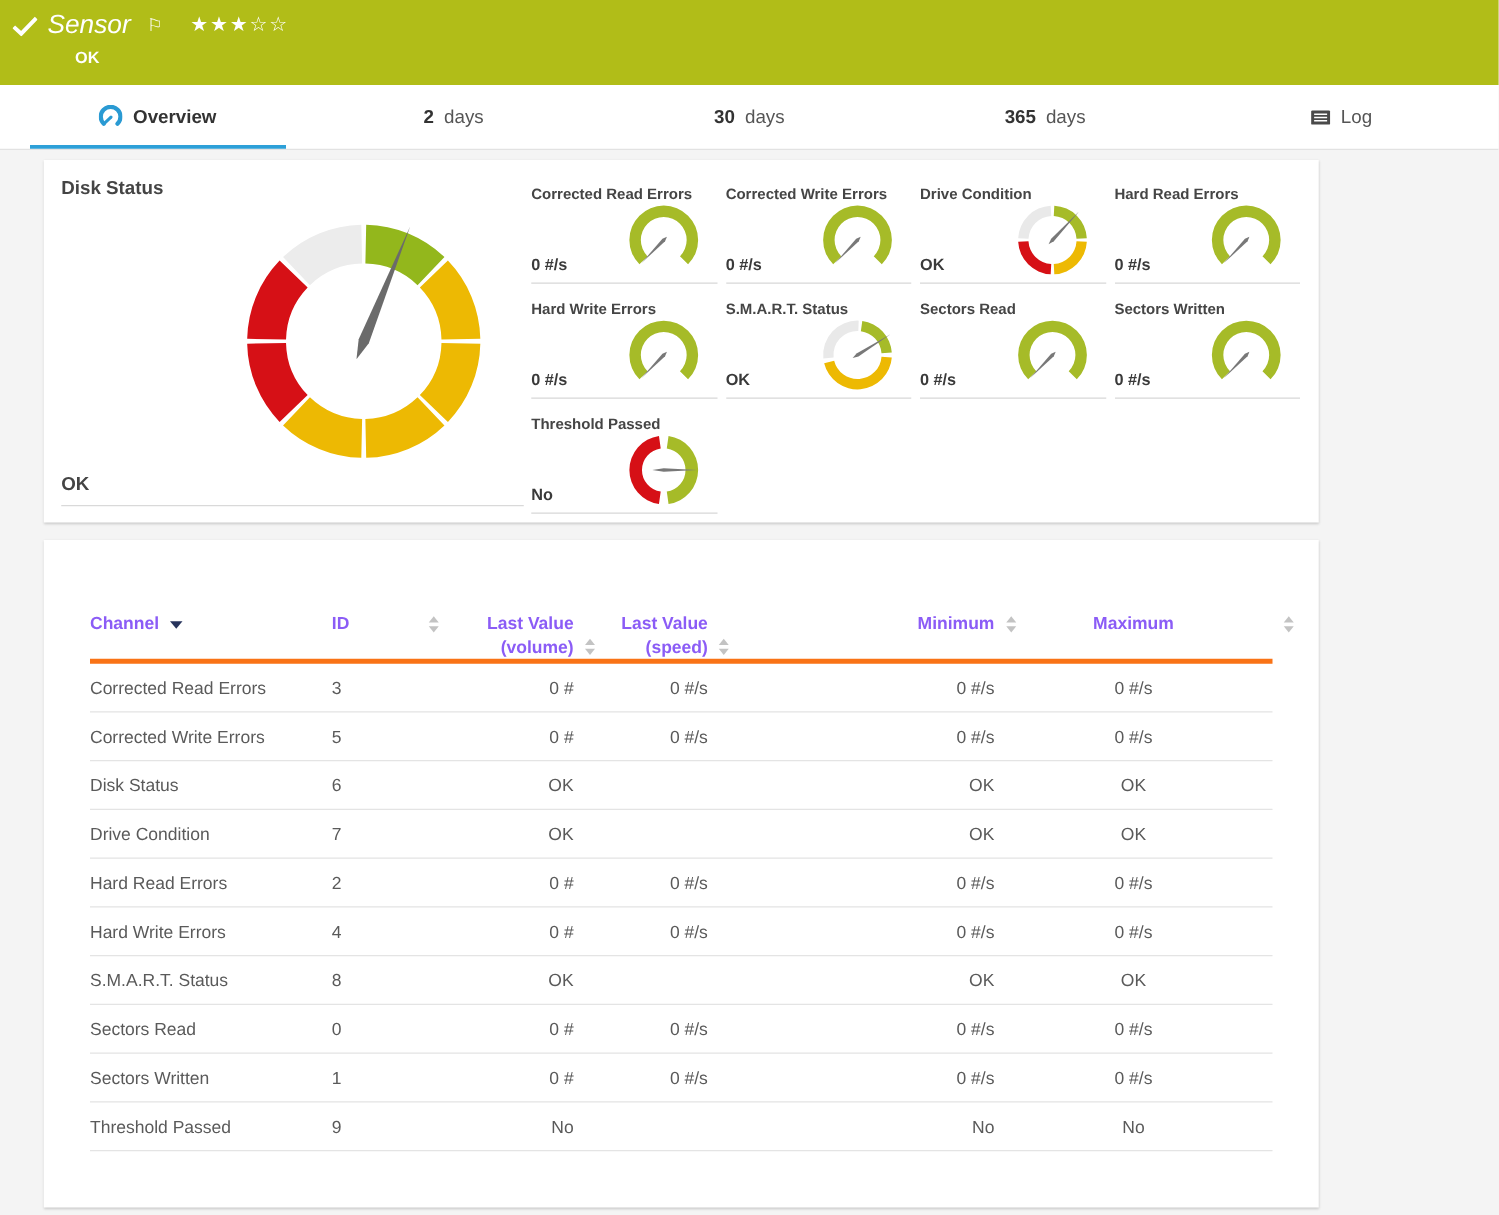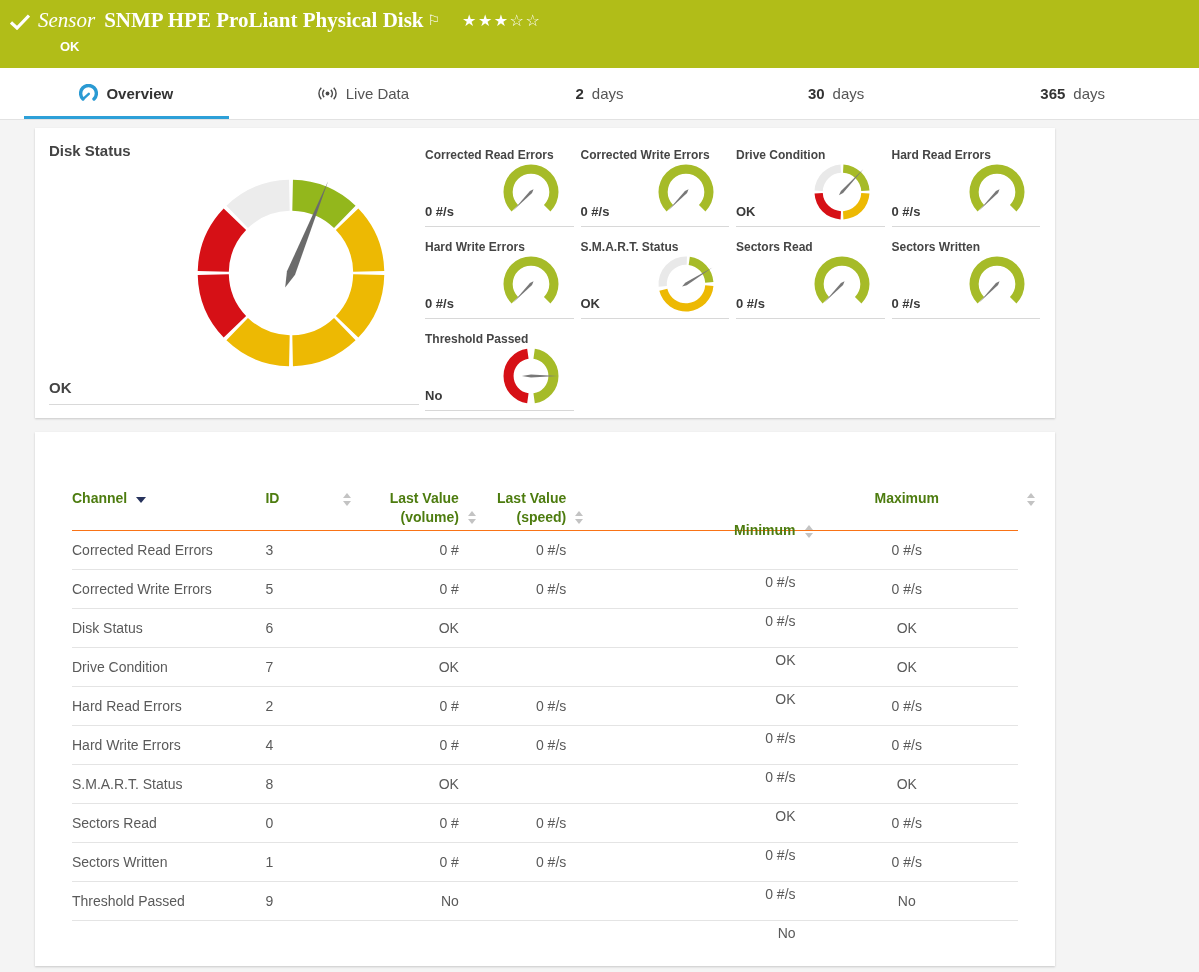--- a/index.html
+++ b/index.html
@@ -1,21 +1,21 @@
 <!DOCTYPE html>
 <html><head>
 <meta charset="utf-8">
 <style>
   * { margin:0; padding:0; box-sizing:border-box; }
   html,body { width:1199px; height:972px; overflow:hidden;
     background:#f4f4f4; font-family:"Liberation Sans", sans-serif; }
 
   
   .sensor-header { width:100%; height:68px; background:#b1bd18; color:#fff; padding:8px 14px 0 10px; }
-  .sh-row1 { display:flex; align-items:center;font-family:Liberation Serif, serif; }
+  .sh-row1 { display:flex; align-items:center; }
   .check-icon { margin:2px 8px 0 0; flex:none; }
   .sh-type { font-style:italic; font-size:21px; margin-right:9px; }
   .sh-title { font-size:21px; font-weight:bold; }
   .flag-icon { font-size:14px; color:#fff; vertical-align:super; margin-left:4px; cursor:pointer; }
   .stars { margin-left:22px; font-size:16px; letter-spacing:1.5px; cursor:pointer; }
   .sh-status { margin:6px 0 0 50px; font-size:13px; font-weight:bold; }
 
   
   .tabbar { width:100%; height:52px; background:#fff; border-bottom:1px solid #e2e2e2;
     display:flex; padding:0 24px;gap:32px; }
@@ -42,29 +42,29 @@
   .small-grid { flex:1; display:grid; grid-template-columns:repeat(4,1fr);
     grid-auto-rows:80px; column-gap:7px; row-gap:12px; padding:19px 15px 0 0; }
   .gauge-cell { position:relative; border-bottom:1px solid #d8d8d8; }
   .g-title { font-size:12px; font-weight:bold; color:#454545; padding-top:1px; }
   .g-gauge { position:absolute; top:12px; right:10px; }
   .g-gauge svg { display:block; }
   .g-value { position:absolute; left:0; bottom:7px; font-size:13px; font-weight:bold; color:#3a3a3a; }
 
   
   .thead { display:flex; align-items:flex-start; padding-top:57px; height:99px;
-    border-bottom:1px solid #f97316; font-size:14px; font-weight:bold; color:#4d7c0f; }
+    border-bottom:4px solid #f97316; font-size:14px; font-weight:bold; color:#8b5cf6; }
   .th { position:relative; line-height:19px; cursor:pointer; }
   .trow { display:flex; height:39px; line-height:38px; border-bottom:1px solid #e4e4e4;
     font-size:14px; color:#5a5a5a; cursor:pointer; }
   .col-channel { width:200px; text-align:left; }
   .col-id      { width:71px;  }
   .col-vol     { width:129px; text-align:right; }
   .col-speed   { width:111px; text-align:right; }
-  .col-min     { width:237px; text-align:right;margin-top:32px; }
+  .col-min     { width:237px; text-align:right; }
   .col-max     { width:230px; text-align:center; }
   .col-fill    { flex:1; }
 
   .sort { position:absolute; right:-17px; display:flex; flex-direction:column; gap:3px; }
   .sort-top { top:4px; } .sort-bottom { bottom:3px; }
   .sort .up { width:0; height:0; border-left:4px solid transparent; border-right:4px solid transparent;
     border-bottom:5px solid #c3c3c3; }
   .sort .down { width:0; height:0; border-left:4px solid transparent; border-right:4px solid transparent;
     border-top:5px solid #c3c3c3; }
   .caret-down { display:inline-block; width:0; height:0; border-left:5px solid transparent;
@@ -72,54 +72,52 @@
 </style>
 </head>
 <body>
 
 <div class="sensor-header">
   <div class="sh-row1">
     <svg class="check-icon" width="20" height="16" viewBox="0 0 20 16">
       <polyline points="1,8.5 7,14 19,1.5" fill="none" stroke="#fff" stroke-width="3.2"></polyline>
     </svg>
     <span class="sh-type">Sensor</span>
-    <span class="sh-title">SNMP HPE ProLiant Physical Disk</span>
     <span class="flag-icon">⚐</span>
     <span class="stars"><span>★★★</span><span>☆☆</span></span>
   </div>
   <div class="sh-status">OK</div>
 </div>
 
 <div class="tabbar">
   <div class="tab active">
     <svg width="19" height="19" viewBox="0 0 20 20">
       <path d="M4.2 15.8 A8.3 8.3 0 1 1 15.8 15.8" fill="none" stroke="#2a9ad3" stroke-width="3.6" stroke-linecap="round"></path>
       <line x1="10.3" y1="10.3" x2="5.4" y2="14.8" stroke="#2a9ad3" stroke-width="2.6" stroke-linecap="round"></line>
     </svg>
     <span>Overview</span>
   </div>
   <div class="tab">
-    <svg width="21" height="15" viewBox="0 0 22 14">
-      <circle cx="11" cy="7" r="2" fill="#4a4a4a"></circle>
-      <path d="M4.5 1 A8.5 8.5 0 0 0 4.5 13 M7.5 3.2 A5.3 5.3 0 0 0 7.5 10.8" fill="none" stroke="#4a4a4a" stroke-width="1.5"></path>
-      <path d="M17.5 1 A8.5 8.5 0 0 1 17.5 13 M14.5 3.2 A5.3 5.3 0 0 1 14.5 10.8" fill="none" stroke="#4a4a4a" stroke-width="1.5"></path>
-    </svg>
-    <span>Live Data</span>
-  </div>
-  <div class="tab">
     <span class="num">2</span>
     <span>days</span>
   </div>
   <div class="tab">
     <span class="num">30</span>
     <span>days</span>
   </div>
   <div class="tab">
     <span class="num">365</span>
     <span>days</span>
+  </div>
+  <div class="tab">
+    <svg width="17" height="14" viewBox="0 0 18 14">
+      <rect x="1" y="1" width="16" height="12" rx="1" fill="#4a4a4a"></rect>
+      <path d="M3.5 4.2 H14.5 M3.5 7 H14.5 M3.5 9.8 H14.5" stroke="#fff" stroke-width="1.3"></path>
+    </svg>
+    <span>Log</span>
   </div>
 </div>
 
 <div class="card card1">
   <div class="disk-cell">
     <div class="cell-title">Disk Status</div>
     <span class="big-gauge"><svg viewBox="0 0 212 212" width="206" height="206">
           <path d="M108.01047230880226,10.021054386414832 A96 96 0 0 1 172.44574469155904,36.71101810255722 L150.29716312770603,59.807345401704815 A64 64 0 0 0 107.34031487253485,42.01403625760989 Z" fill="#93b71c"></path>
           <path d="M175.28898189744277,39.55425530844094 A96 96 0 0 1 201.97894561358515,103.98952769119772 L169.9859637423901,104.65968512746515 A64 64 0 0 0 152.19265459829518,61.702836872293965 Z" fill="#edb903"></path>
           <path d="M201.97894561358515,108.01047230880229 A96 96 0 0 1 175.2889818974428,172.44574469155904 L152.19265459829518,150.29716312770603 A64 64 0 0 0 169.9859637423901,107.34031487253486 Z" fill="#edb903"></path>

